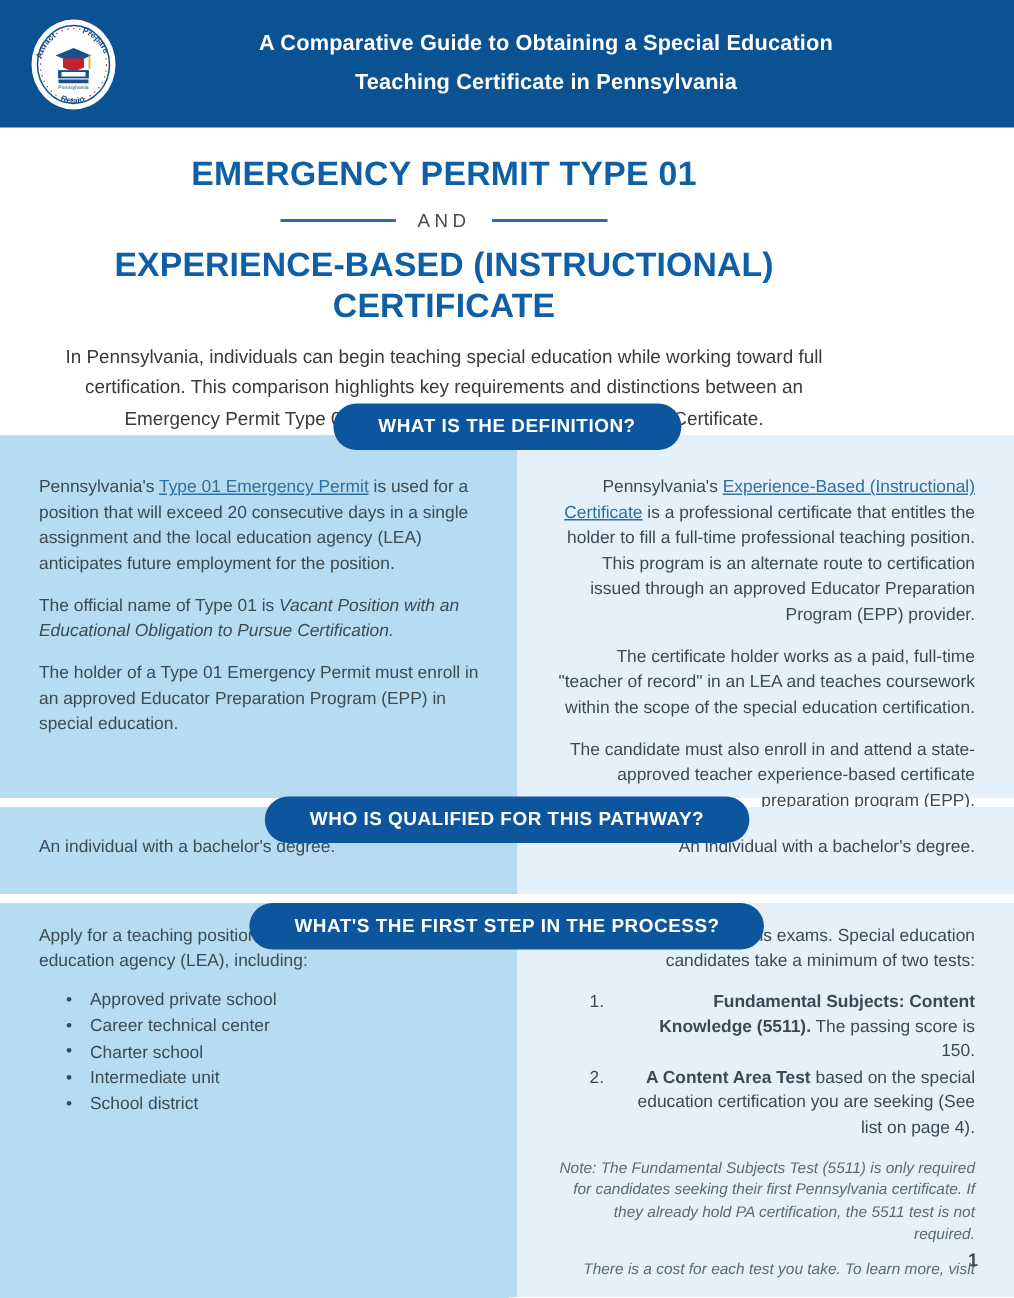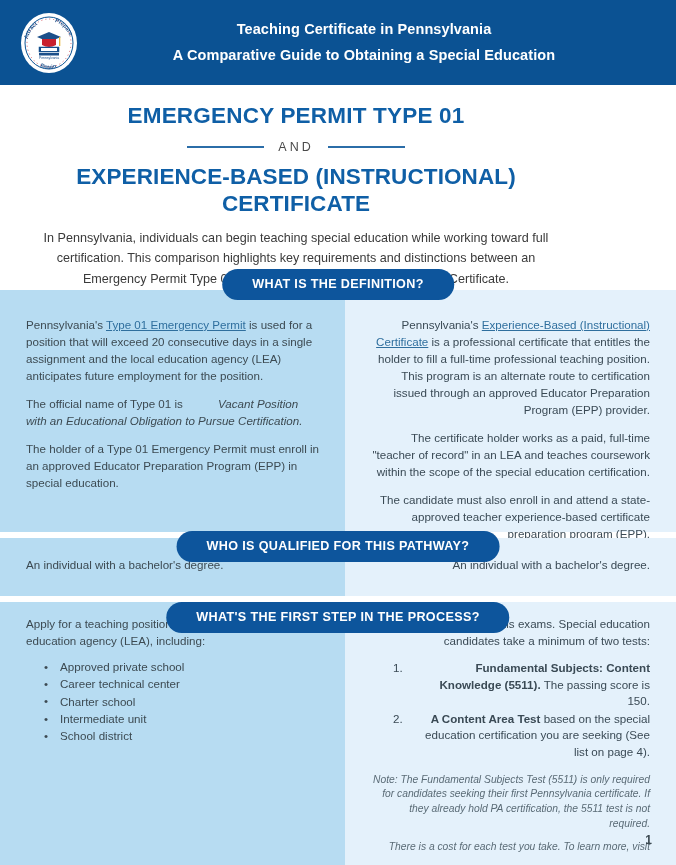--- a/index.html
+++ b/index.html
@@ -152,21 +152,21 @@
     line-height: 1.47;
     margin-bottom: 11px;
   }
   .p:last-child { margin-bottom: 0; }
   .col-right .p { color: #3a4a55; }
 
   .lnk {
     color: #2f6f9e;
     text-decoration: underline;
   }
-  .it { font-style: italic; margin-left: 32px; }
+  .it { font-style: italic; }
   .bd { font-weight: bold; margin-top: 32px; }
 
   
   ul.bullets {
     list-style: none;
     margin: 9px 0 0 18px;
   }
   ul.bullets li {
     color: #3c4a52;
     font-size: 11.6px;
@@ -248,22 +248,22 @@
         </text>
         <text font-family="Liberation Sans, sans-serif" font-size="5.6" font-weight="bold" fill="#1b4f8a">
           <textPath href="#arcTop" startOffset="58%">Prepare</textPath>
         </text>
         <text font-family="Liberation Sans, sans-serif" font-size="5.6" font-weight="bold" fill="#1b4f8a">
           <textPath href="#arcBot" startOffset="36%">Retain</textPath>
         </text>
       </svg>
     </div>
     <div class="header-titles">
+      <div class="header-line">A Comparative Guide to Obtaining a Special Education</div>
       <div class="header-line">Teaching Certificate in Pennsylvania</div>
-      <div class="header-line">A Comparative Guide to Obtaining a Special Education</div>
     </div>
   </div>
 
   <div class="title-block">
     <div class="title-main">EMERGENCY PERMIT TYPE 01</div>
     <div class="and-row">
       <div class="and-rule"></div>
       <div class="and-label">AND</div>
       <div class="and-rule"></div>
     </div>

